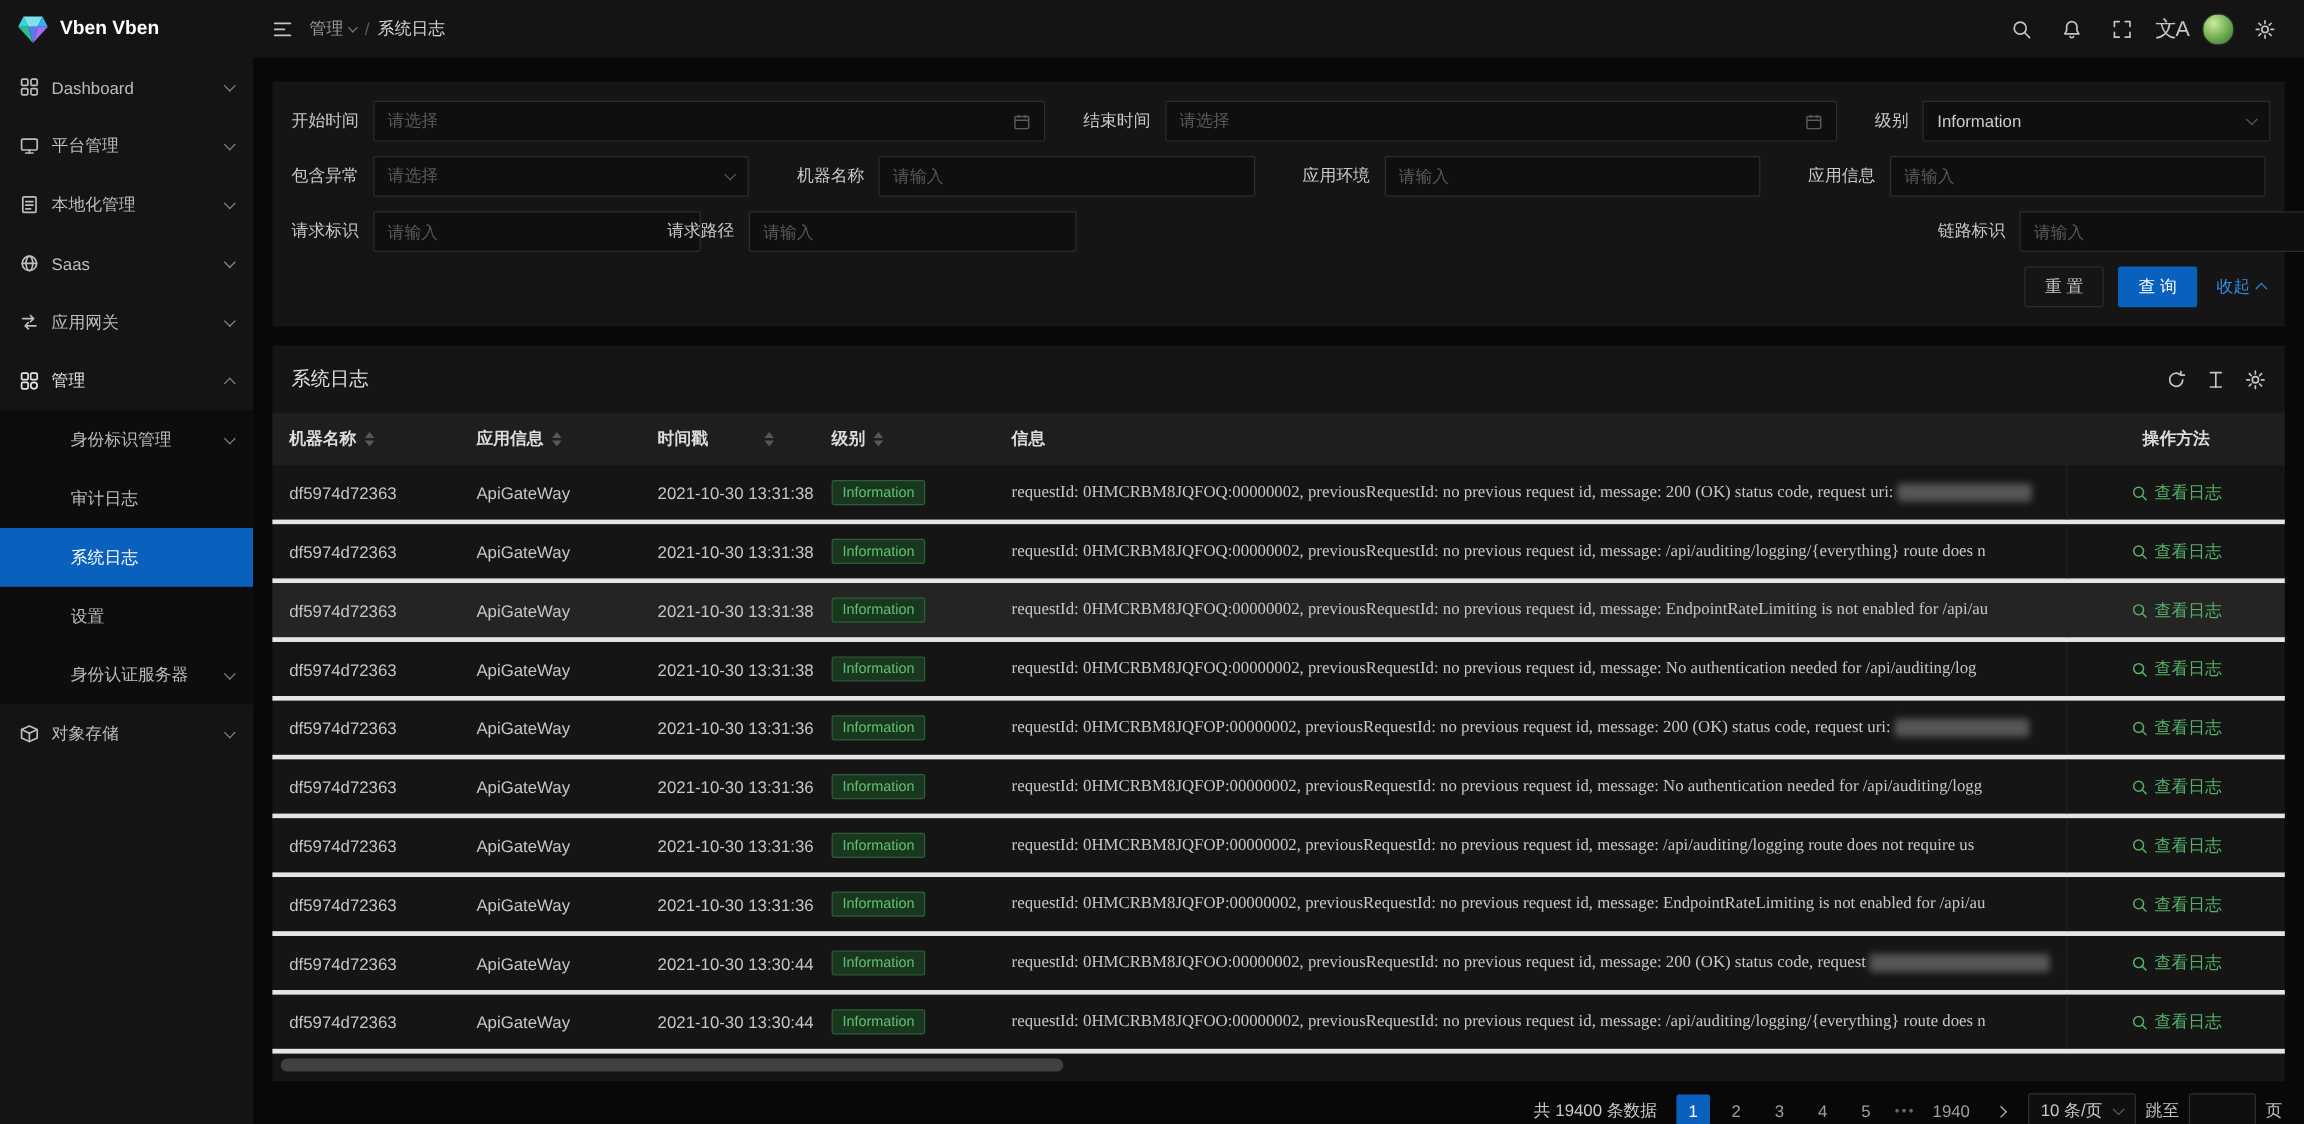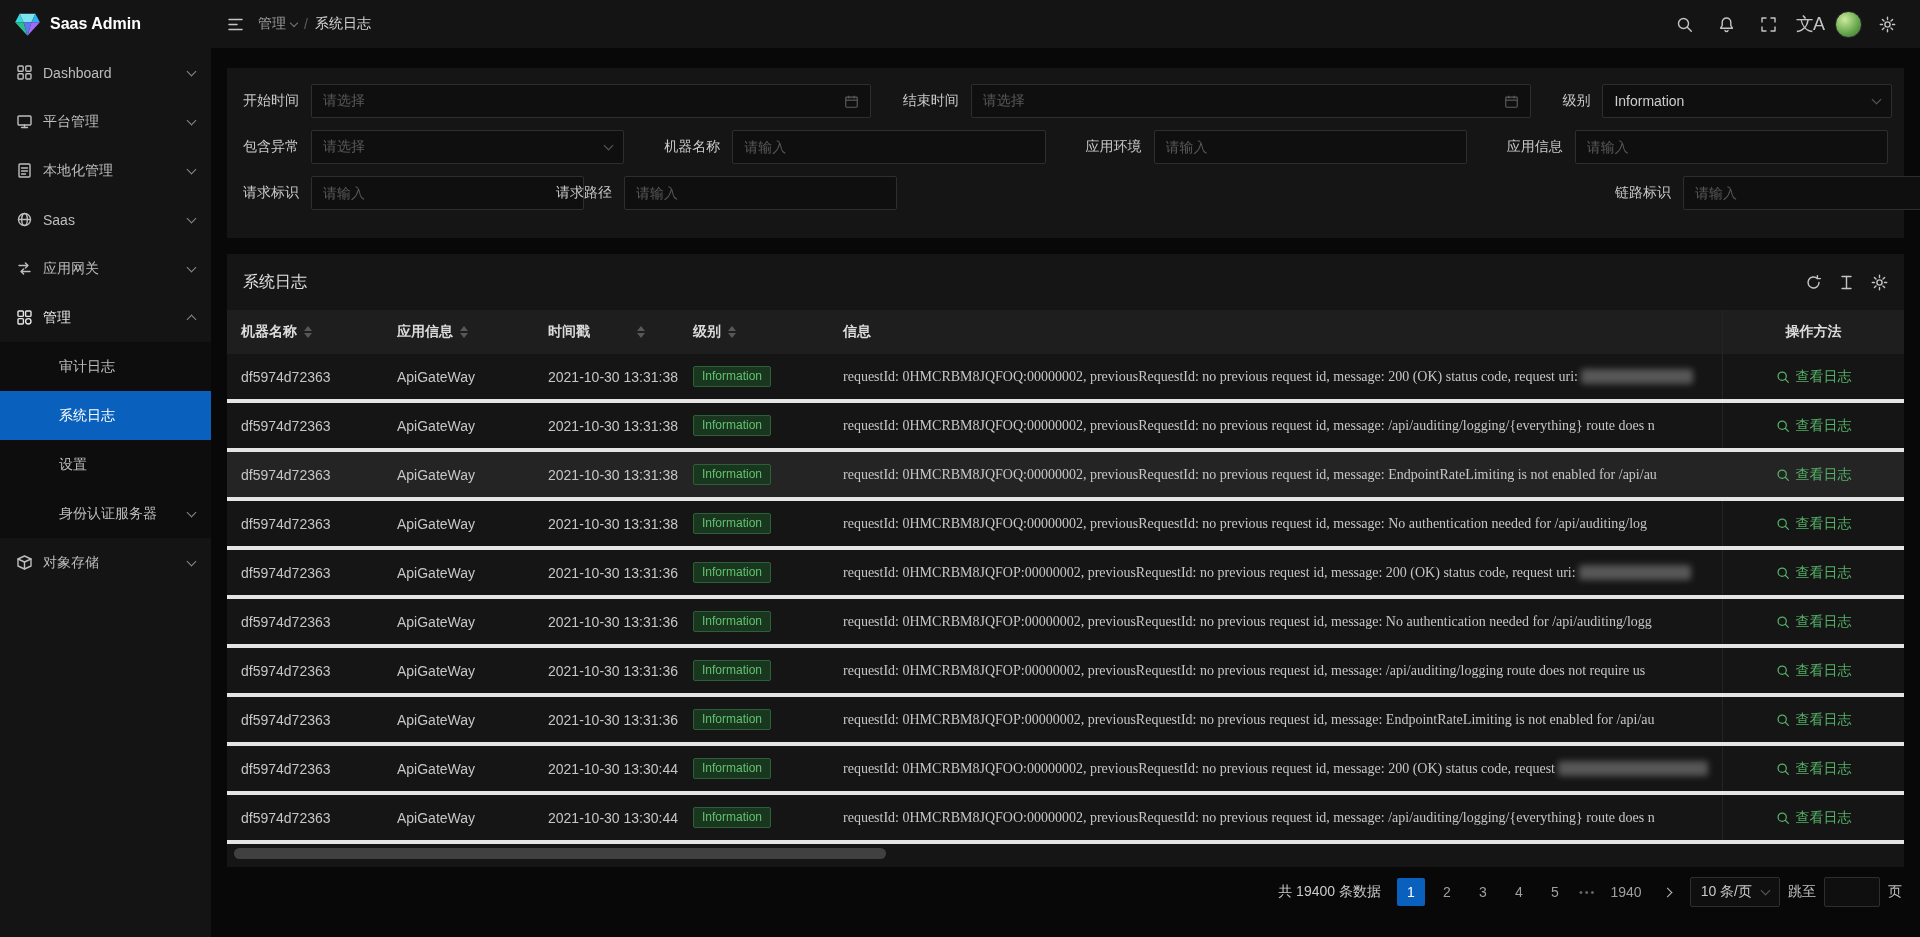--- a/index.html
+++ b/index.html
@@ -124,21 +124,21 @@
       <span style="display:inline-flex">
         <svg width="27" height="27" viewBox="0 0 48 48">
           <polygon points="10,5 2,20 17,20" fill="#37d6e0"></polygon>
           <polygon points="10,5 38,5 31,20 17,20" fill="#7fe3ef"></polygon>
           <polygon points="38,5 46,20 31,20" fill="#2bb3f2"></polygon>
           <polygon points="2,20 17,20 24,44" fill="#29c08a"></polygon>
           <polygon points="17,20 31,20 24,44" fill="#5a7bf0"></polygon>
           <polygon points="31,20 46,20 24,44" fill="#a36bfa"></polygon>
         </svg>
       </span>
-      <span class="logo-text">Saas Admin</span>
+      <span class="logo-text">Vben Vben</span>
     </div>
     <nav class="menu">
       <div class="menu-item">
         <span class="mi-icon">
             <svg viewBox="0 0 17 17" width="17" height="17">
               <rect x="2" y="2" width="5.2" height="5.2" rx="1"></rect>
               <rect x="9.8" y="2" width="5.2" height="5.2" rx="1"></rect>
               <rect x="2" y="9.8" width="5.2" height="5.2" rx="1"></rect>
               <rect x="9.8" y="9.8" width="5.2" height="5.2" rx="1"></rect>
             </svg>
@@ -196,20 +196,24 @@
               <rect x="2" y="2" width="5.4" height="5.4" rx="1"></rect>
               <rect x="9.6" y="2" width="5.4" height="5.4" rx="1"></rect>
               <rect x="2" y="9.6" width="5.4" height="5.4" rx="1"></rect>
               <circle cx="12.3" cy="12.3" r="2.7"></circle>
             </svg>
           </span>
         <span class="mi-label">管理</span>
         <span class="chev up gray"></span>
       </div>
       <div class="submenu">
+        <div class="menu-item sub">
+          <span class="mi-label">身份标识管理</span>
+          <span class="chev down gray"></span>
+        </div>
         <div class="menu-item sub">
           <span class="mi-label">审计日志</span>
         </div>
         <div class="menu-item sub active">
           <span class="mi-label">系统日志</span>
         </div>
         <div class="menu-item sub">
           <span class="mi-label">设置</span>
         </div>
         <div class="menu-item sub">
@@ -354,20 +358,28 @@
           <div class="fgroup">
             <label>请求路径</label>
             <input class="fcontrol w-430" placeholder="请输入" style="">
           </div>
           <div class="fgroup last">
             <label>链路标识</label>
             <input class="fcontrol w-290" placeholder="请输入" style="">
           </div>
         </div>
 
+        <div class="factions">
+          <button class="btn ghost">重 置</button>
+          <button class="btn primary">查 询</button>
+          <span class="collapse-link">
+            <span>收起</span>
+            <span class="chev up" style="margin-top:2px"></span>
+          </span>
+        </div>
       </section>
 
       <section class="table-panel">
         <div class="table-toolbar">
           <span class="table-title">系统日志</span>
           <div class="toolbar-icons">
             <span class="ticon">
               <svg width="17" height="17" viewBox="0 0 17 17">
                   <path d="M14 8.5 A5.5 5.5 0 1 1 12.2 4.4"></path>
                   <path d="M12.4 1.6 v3 h3"></path>

